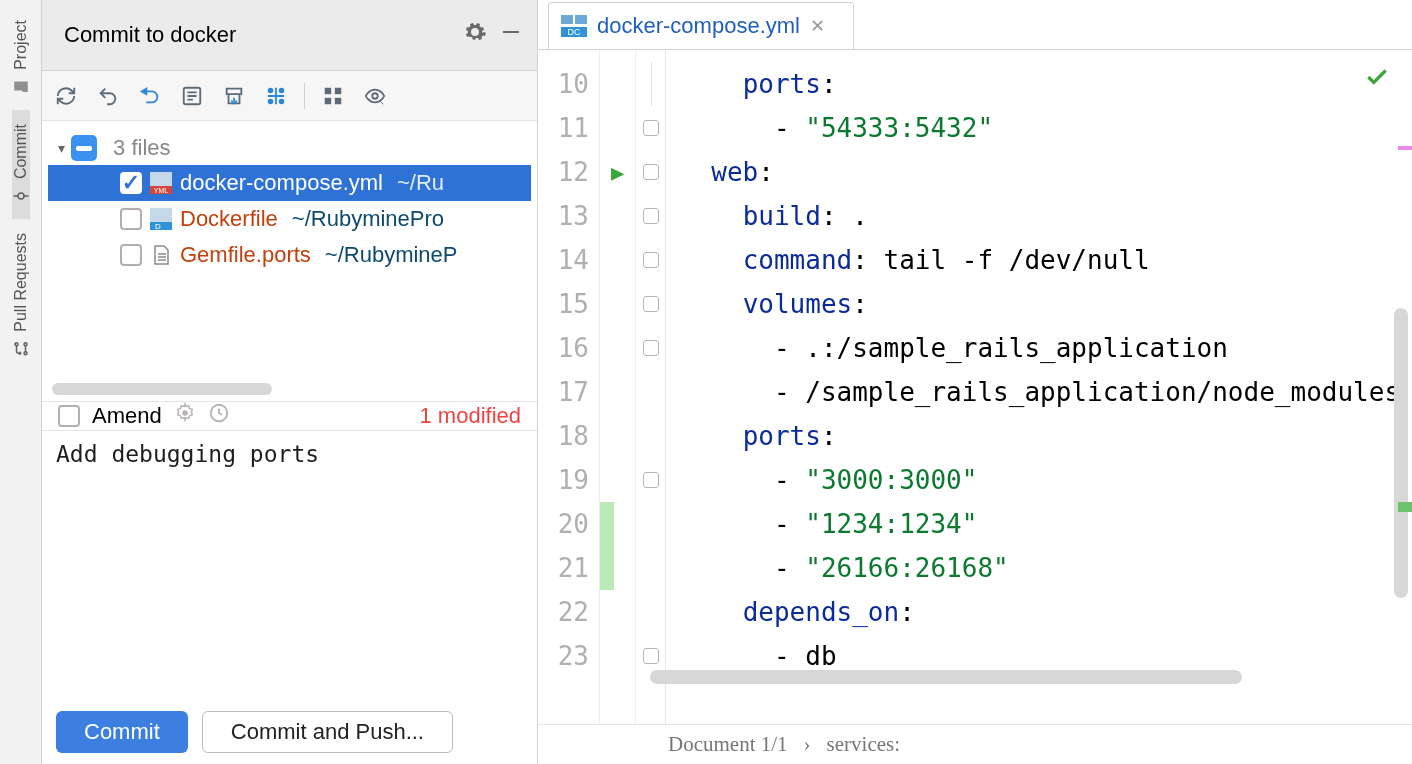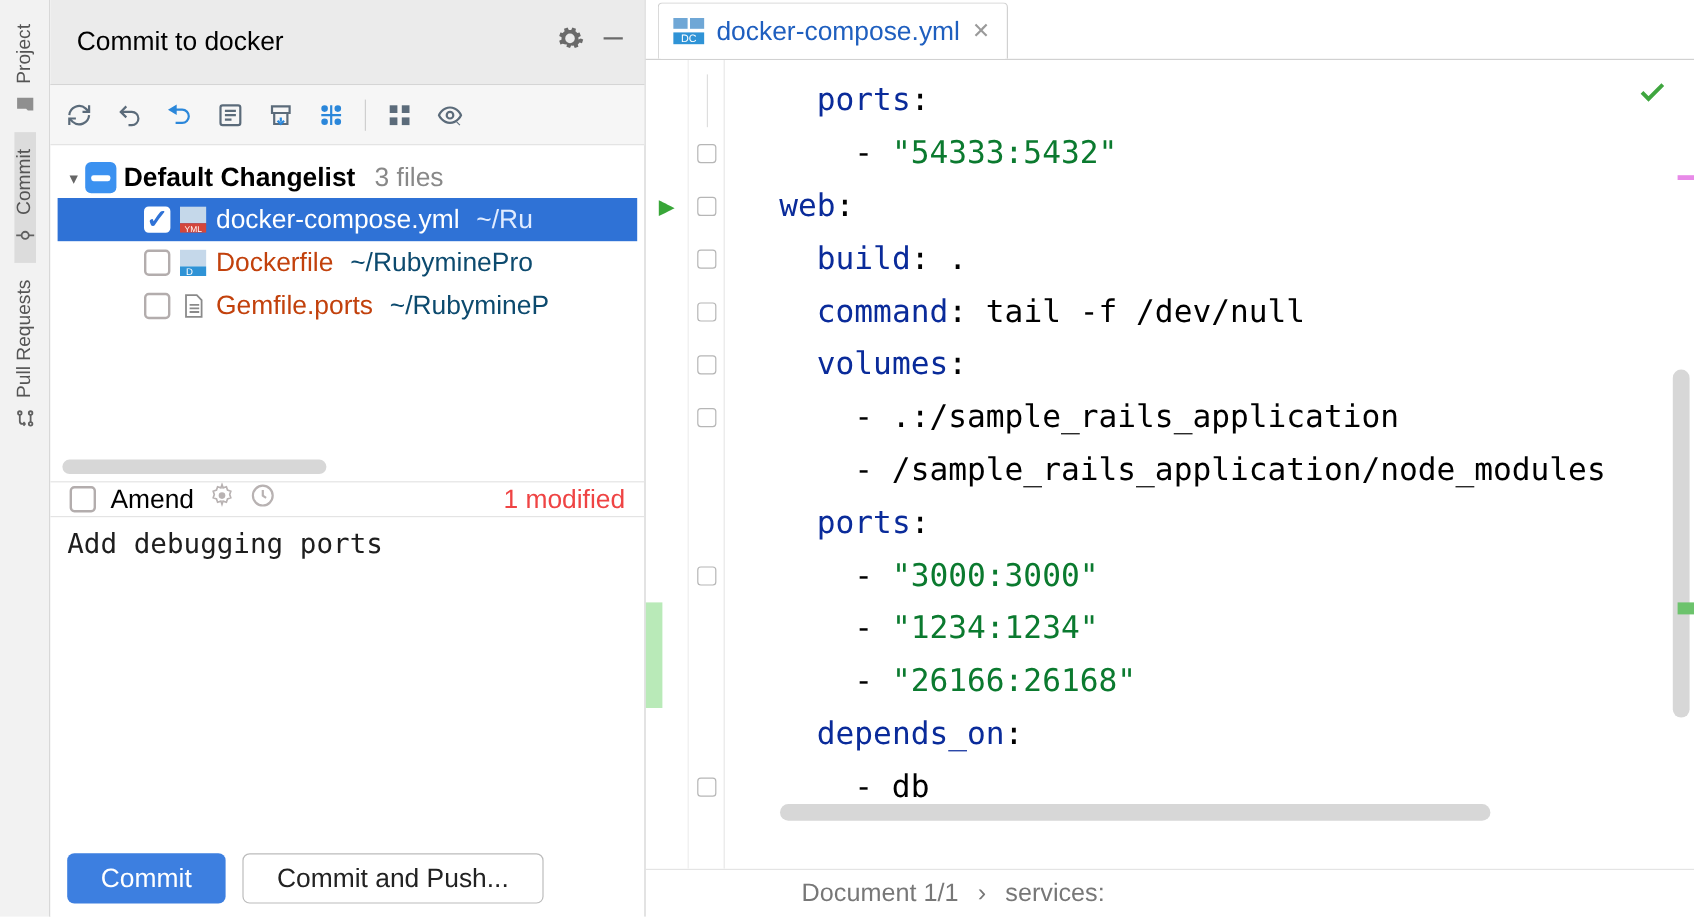--- a/index.html
+++ b/index.html
@@ -47,21 +47,21 @@
   .cp-msg textarea { width:100%; height:100%; border:none; outline:none; resize:none; font-family: "SF Mono","Menlo",monospace; font-size: 23px; color:#1e1e1e; }
 
   .cp-buttons { height: 64px; display:flex; align-items:center; gap: 14px; padding: 0 14px;}
   .btn { height: 42px; border-radius: 6px; font-size: 22px; padding: 0 28px; cursor:pointer; display:flex; align-items:center; }
   .btn.primary { background:#3d7fe0; color:#fff; border:none;}
   .btn.secondary { background:#fff; border:1px solid #bcbcbc; color:#222;}
 
   
   .editor { flex:1; display:flex; flex-direction:column; min-width:0;}
   .tabbar { height: 50px; display:flex; align-items:flex-end; padding-left: 10px; border-bottom: 1px solid #d1d1d1;}
-  .etab { display:flex; align-items:center; gap:10px; padding: 10px 14px 10px 12px; border:1px solid #d1d1d1; border-bottom:none; font-size:22px; color:#1f5fbf; background:#fff; border-top-left-radius:4px; border-top-right-radius:4px;}
+  .etab { display:flex; align-items:center; gap:10px; padding: 10px 28px 10px 12px; border:1px solid #d1d1d1; border-bottom:none; font-size:22px; color:#1f5fbf; background:#fff; border-top-left-radius:4px; border-top-right-radius:4px;}
   .etab .close { color:#9a9a9a; font-size:18px; cursor:pointer;}
   .etab .eicon{width:26px;height:22px;}
 
   .code-wrap{ flex:1; display:flex; position:relative; font-family:"SF Mono","Menlo",monospace; font-size:26px; overflow:hidden;}
   .gutter-num{ width:62px; color:#b0b0b0; border-right:1px solid #eee; padding-top:12px; text-align:right;}
   .gutter-num div{ height:44px; line-height:44px; padding-right:10px;}
   .gutter-mark{ width:36px; border-right:1px solid #eee; padding-top:12px; position:relative;}
   .gutter-mark div{ height:44px; display:flex; align-items:center; justify-content:center;}
   .gutter-fold{ width:30px; border-right:1px solid #e8e8e8; padding-top:12px; position:relative;}
   .gutter-fold div{ height:44px; position:relative;}
@@ -71,21 +71,21 @@
   .green-bar{ position:absolute; left:0; width:14px; background:#b9eab8;}
   .code-lines{ flex:1; padding:12px 0 0 14px; white-space:pre; overflow:hidden; position:relative;}
   .code-lines .ln{ height:44px; line-height:44px;}
   .k{ color:#0a2b9a;} .s{ color:#0b7a2f;} .p{ color:#000;}
   .check{ position:absolute; top:14px; right:22px; color:#40a040; cursor:pointer;}
   .vscroll{ position:absolute; right:4px; top:258px; width:14px; height:290px; background:#d7d7d7; border-radius:7px;}
   .hscroll2{ position:absolute; bottom:40px; left:112px; right:170px; height:14px; background:#d7d7d7; border-radius:7px;}
   .pink-marker{position:absolute;right:0;top:96px;height:4px;width:14px;background:#e88ae8;}
   .green-marker{position:absolute;right:0;top:452px;height:10px;width:14px;background:#6cc36c;}
 
-  .breadcrumb{ height:40px; border-top:1px solid #e4e4e4; display:flex; align-items:center; font-size:21px; color:#777; padding-left: 130px; gap: 16px;}
+  .breadcrumb{ height:40px; border-top:1px solid #e4e4e4; display:flex; align-items:center; font-size:21px; color:#777; padding-left: 130px; gap: 16px; font-family: Liberation Serif, serif;}
 </style>
 </head>
 <body>
 
 <div class="root">
 
   <div class="vstrip">
     <div class="vtab">
       <svg width="18" height="18" viewBox="0 0 24 24" fill="#8f8f8f">
           <path d="M3 5h6l2 2h10v12H3z"></path>
@@ -183,21 +183,20 @@
             <path d="M2 12s3-7 10-7 10 7 10 7-3 7-10 7S2 12 2 12z"></path>
             <path d="M18 18l3 3" stroke-width="1"></path>
           </svg>
         </div>
       </div>
 
     <div class="cp-tree">
       <div class="tree-root">
         <span class="chev">▾</span>
         <span class="badge"></span>
-        <b>Default Changelist</b>
         <span class="count">3 files</span>
       </div>
       <div id="tree-files">
           <div class="tree-file selected">
             <span class="cb">✓</span>
             <span class="ficon"><svg viewBox="0 0 22 22">
                 <rect width="22" height="14" fill="#c5d8ea"></rect>
                 <rect y="14" width="22" height="8" fill="#d4463b"></rect>
                 <text x="11" y="21" font-size="7" text-anchor="middle" fill="#fff">YML</text>
               </svg></span>
@@ -267,20 +266,36 @@
             <rect x="14" y="0" width="12" height="9" fill="#6fa7d6"></rect>
             <rect x="0" y="12" width="26" height="10" fill="#2f93d6"></rect>
             <text x="13" y="20" text-anchor="middle" font-size="9" fill="#fff" font-family="sans-serif">DC</text>
           </svg>
         <span>docker-compose.yml</span>
         <span class="close">✕</span>
       </div>
     </div>
 
     <div class="code-wrap">
+      <div class="gutter-num" id="gut-num">
+          <div>10</div>
+          <div>11</div>
+          <div>12</div>
+          <div>13</div>
+          <div>14</div>
+          <div>15</div>
+          <div>16</div>
+          <div>17</div>
+          <div>18</div>
+          <div>19</div>
+          <div>20</div>
+          <div>21</div>
+          <div>22</div>
+          <div>23</div>
+        </div>
       <div class="gutter-mark" id="gut-mark">
         <div class="green-bar" id="green-bar" style="top: 452px; height: 88px;"></div>
       <div></div>
           <div></div>
           <div>
             <span class="run-tri">▶</span>
           </div>
           <div></div>
           <div></div>
           <div></div>

